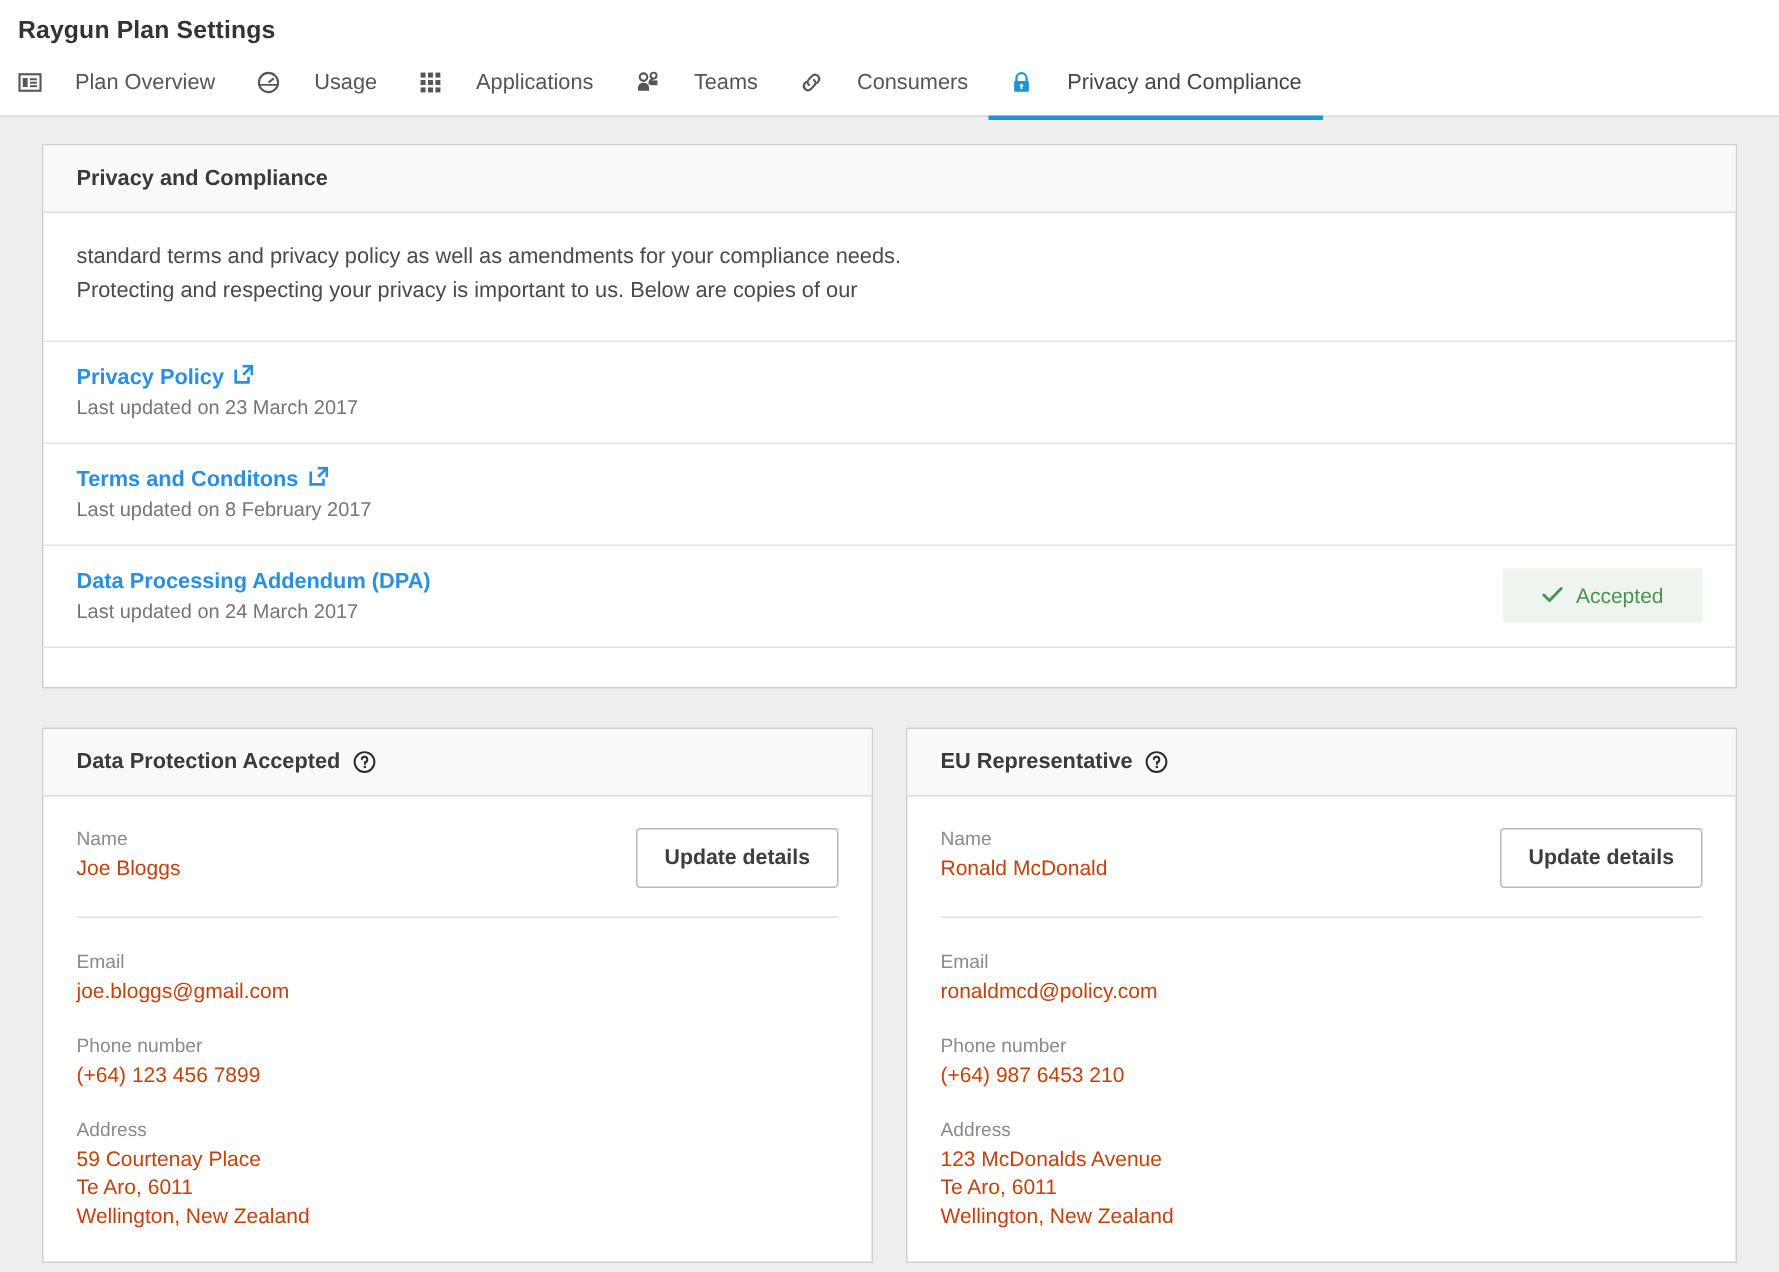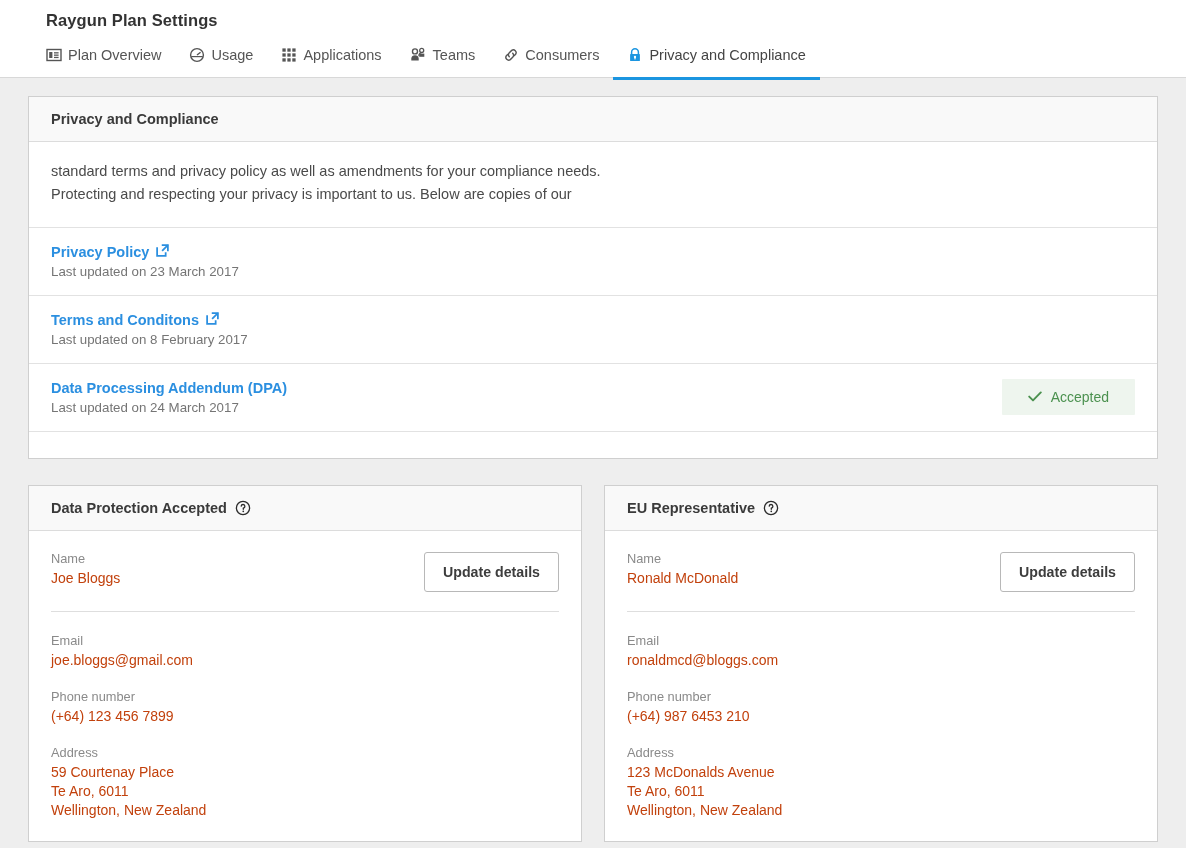--- a/index.html
+++ b/index.html
@@ -10,41 +10,41 @@
     background: #eeeeee;
     font-family: "Liberation Sans", sans-serif;
     -webkit-font-smoothing: antialiased;
   }
 
   
   .topbar {
     background: #ffffff;
     border-bottom: 1px solid #d8d8d8;
     height: 78px;
-    padding: 0 46px;
+    padding: 0 12px;
     position: relative;
   }
   .page-title {
     font-size: 16.5px;
     font-weight: bold;
     color: #333333;
     padding-top: 11px;
     letter-spacing: .1px;
   }
   .tabs {
     display: flex;
     align-items: flex-end;
     gap: 0;
     margin-top: 10px;
     height: 40px;
   }
   .tab {
     display: flex;
     align-items: center;
-    gap: 6px;
+    gap: 22px;
     padding: 0 14px 11px 14px;
     height: 100%;
     color: #555555;
     font-size: 14.5px;
     cursor: pointer;
     position: relative;
     white-space: nowrap;
   }
   .tab:first-child { padding-left: 0; }
   .tab .ico { display: inline-flex; align-items: center; justify-content: center; }
@@ -378,21 +378,21 @@
             <div class="field-label">Name</div>
             <div class="field-value">Ronald McDonald</div>
           </div>
           <button class="btn-update">Update details</button>
         </div>
 
         <div class="divider"></div>
 
         <div class="field-block">
           <div class="field-label">Email</div>
-          <div class="field-value">ronaldmcd@bloggs.com</div>
+          <div class="field-value">ronaldmcd@policy.com</div>
         </div>
 
         <div class="field-block">
           <div class="field-label">Phone number</div>
           <div class="field-value">(+64) 987 6453 210</div>
         </div>
 
         <div class="field-block">
           <div class="field-label">Address</div>
           <div class="field-value">123 McDonalds Avenue</div>

